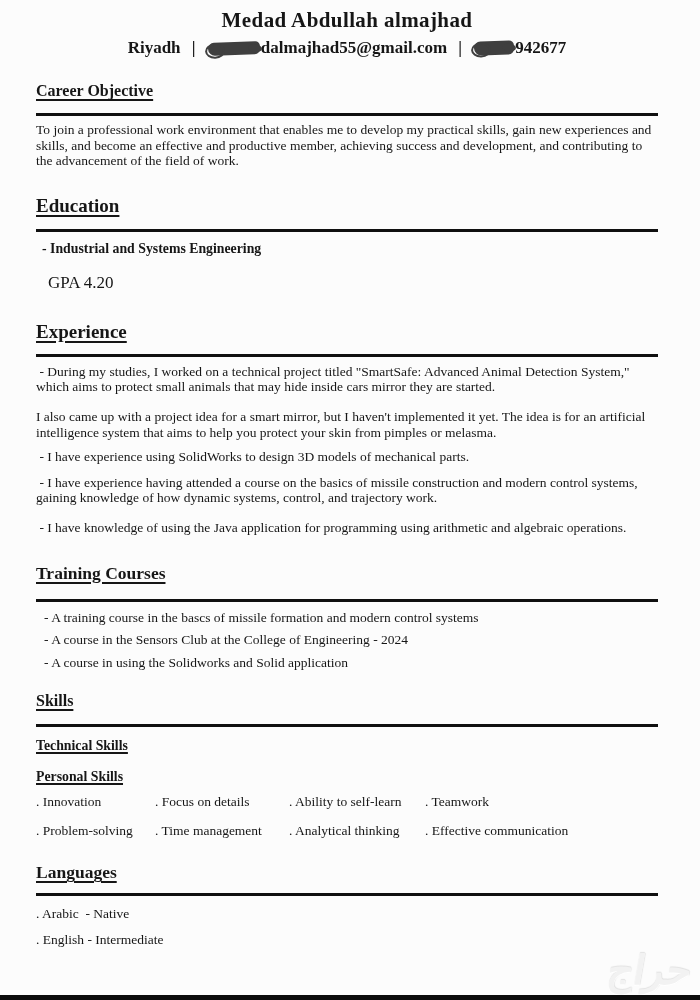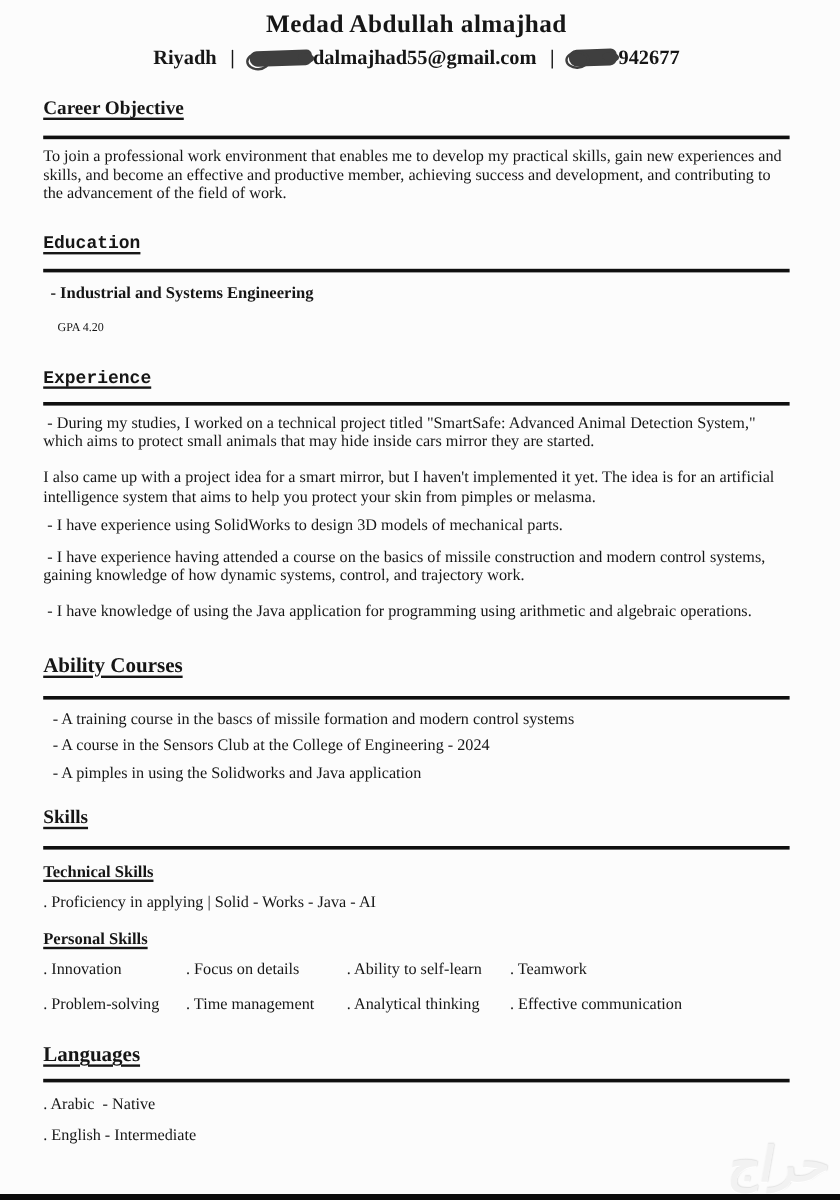--- a/index.html
+++ b/index.html
@@ -31,32 +31,32 @@
   .scribble::after {
     content:""; position:absolute; right:-2px; top:3px; width:14px; height:8px;
     background:#3f3f3f; border-radius:50%; transform:rotate(8deg);
   }
 
   
   h2 {
     font-weight:bold; text-decoration:underline;
     text-decoration-thickness:2px; text-underline-offset:3px;
   }
-  .h16 { font-size:16px; } .h17 { font-size:17.5px; } .h19 { font-size:15px;font-family:Liberation Mono, monospace; }
+  .h16 { font-size:16px; } .h17 { font-size:17.5px; } .h19 { font-size:19px; }
   .rule { height:3px; background:#101010; border:none; }
 
   .sec-career h2   { margin-top:24px; }
   .sec-career .rule{ margin-top:13px; }
   .sec-career p    { margin-top:6px; font-size:13.5px; line-height:15.6px; }
 
   .sec-edu h2      { margin-top:26px; }
   .sec-edu .rule   { margin-top:12px; }
   .edu-degree      { margin-top:9px;  margin-left:6px; font-size:13.8px; font-weight:bold; }
   .edu-univ        { margin-top:15px; margin-left:12px; font-size:13.5px; }
-  .edu-gpa         { margin-top:16px; margin-left:12px; font-size:10px; }
+  .edu-gpa         { margin-top:16px; margin-left:12px; font-size:17px; }
 
   .sec-exp h2      { margin-top:28px; }
   .sec-exp .rule   { margin-top:11px; }
   .sec-exp p       { font-size:13.5px; line-height:15.6px; }
   .exp-0 { margin-top:7px; }  .exp-1 { margin-top:14px; }
   .exp-2 { margin-top:9px; }  .exp-3 { margin-top:10px; } .exp-4 { margin-top:14px; }
 
   .sec-train h2    { margin-top:27px; }
   .sec-train .rule { margin-top:15px; }
   .sec-train p     { font-size:13.5px; line-height:15.6px; margin-left:8px; }
@@ -125,32 +125,31 @@
     <h2 class="h19 txt">Experience</h2>
     <hr class="rule">
     <p class="exp-0 txt"> - During my studies, I worked on a technical project titled "SmartSafe: Advanced Animal Detection System," which aims to protect small animals that may hide inside cars mirror they are started.</p>
     <p class="exp-1 txt">I also came up with a project idea for a smart mirror, but I haven't implemented it yet. The idea is for an artificial intelligence system that aims to help you protect your skin from pimples or melasma.</p>
     <p class="exp-2 txt"> - I have experience using SolidWorks to design 3D models of mechanical parts.</p>
     <p class="exp-3 txt"> - I have experience having attended a course on the basics of missile construction and modern control systems, gaining knowledge of how dynamic systems, control, and trajectory work.</p>
     <p class="exp-4 txt"> - I have knowledge of using the Java application for programming using arithmetic and algebraic operations.</p>
   </section>
 
   <section class="sec-train">
-    <h2 class="h17 txt">Ability Courses</h2>
+    <h2 class="h17 txt">Training Courses</h2>
     <hr class="rule">
     <p class="train-0 txt">- A training course in the bascs of missile formation and modern control systems</p>
     <p class="train-1 txt">- A course in the Sensors Club at the College of Engineering - 2024</p>
-    <p class="train-2 txt">- A pimples in using the Solidworks and Java application</p>
+    <p class="train-2 txt">- A course in using the Solidworks and Solid application</p>
   </section>
 
   <section class="sec-skills">
     <h2 class="h16 txt">Skills</h2>
     <hr class="rule">
     <h3 class="h3-tech txt">Technical Skills</h3>
-    <p class="tech-item txt">. Proficiency in applying | Solid - Works - Java - AI</p>
     <h3 class="h3-personal txt">Personal Skills</h3>
     <div class="skills-grid">
       <span class="txt">. Innovation</span>
       <span class="txt">. Focus on details</span>
       <span class="txt">. Ability to self-learn</span>
       <span class="txt">. Teamwork</span>
       <span class="txt">. Problem-solving</span>
       <span class="txt">. Time management</span>
       <span class="txt">. Analytical thinking</span>
       <span class="txt">. Effective communication</span>

